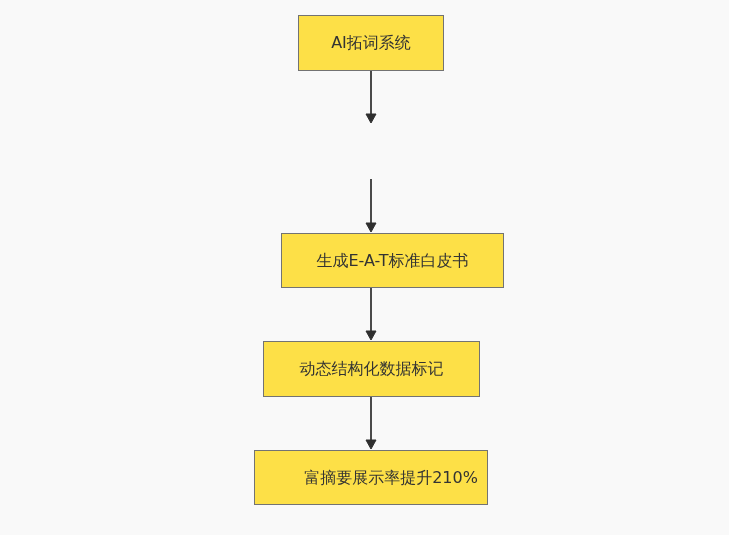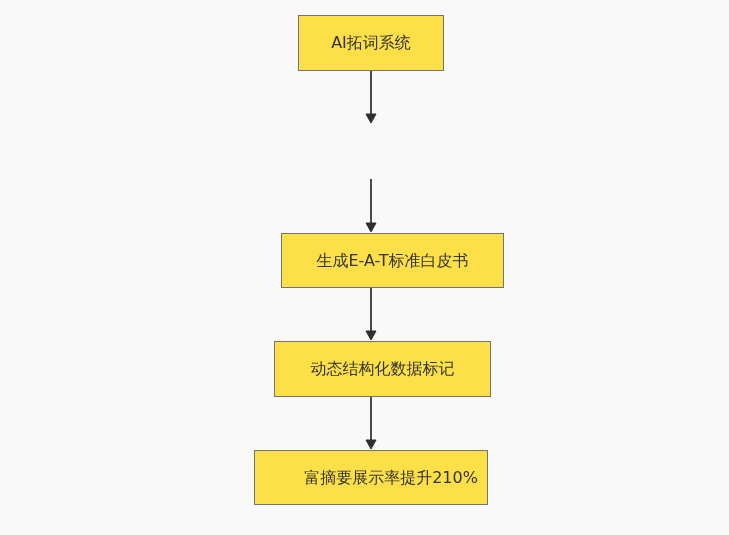--- a/index.html
+++ b/index.html
@@ -41,21 +41,21 @@
   }
   .node-label {
     color: #333333;
     font-size: 16px;
     line-height: 1.2;
     white-space: nowrap;
   }
   .node-1 { left: 298px; top: 15px;  width: 146px; height: 56px; }
   .node-2 { left: 274px; top: 124px; width: 194px; height: 55px; }
   .node-3 { left: 260px; top: 233px; width: 223px; height: 55px; margin-left: 21px; }
-  .node-4 { left: 274px; top: 341px; width: 217px; height: 56px; }
+  .node-4 { left: 263px; top: 341px; width: 217px; height: 56px; }
   .node-5 { left: 254px; top: 450px; width: 234px; height: 55px; padding-left: 40px; }
 </style>
 </head>
 <body>
 
 <div class="canvas">
 
   <svg class="edges" width="729" height="535" xmlns="http://www.w3.org/2000/svg">
     <g>
       <line x1="371" y1="71" x2="371" y2="115"></line>

